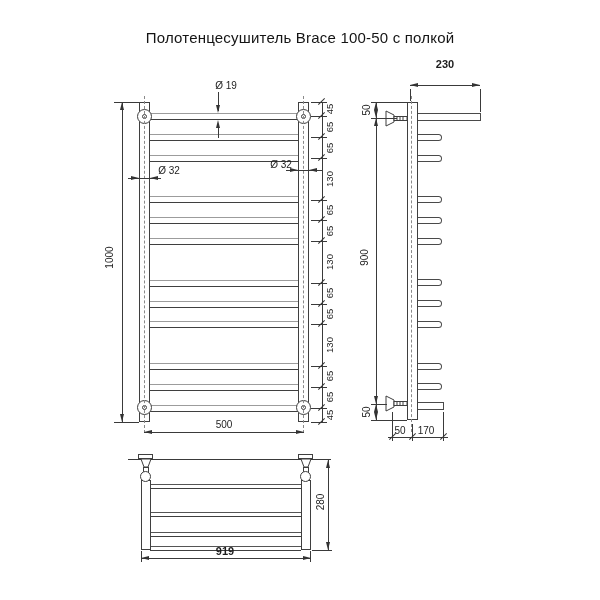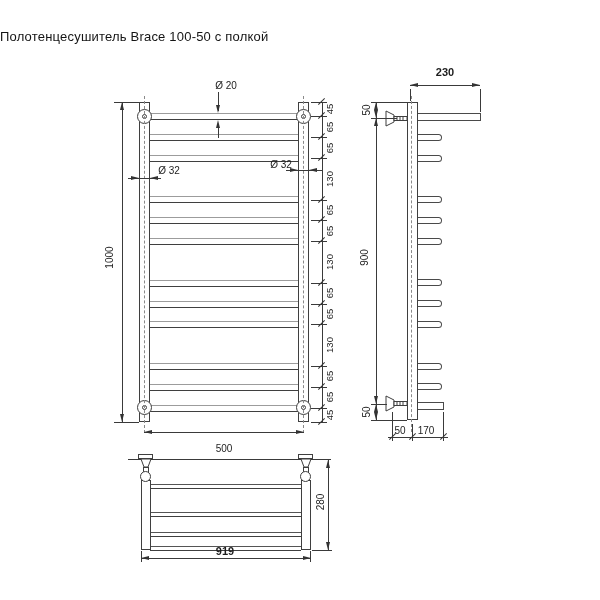--- a/index.html
+++ b/index.html
@@ -15,21 +15,21 @@
   .circ{position:absolute;background:#fff;border:1px solid #3f3f3f;border-radius:50%;}
   .dt{position:absolute;font-size:10px;line-height:1;text-align:center;color:#1d1d1d;white-space:nowrap;}
   .rot{transform:rotate(-90deg);}
   .bold{font-weight:700;font-size:11px;}
   .tick{position:absolute;width:9px;height:1px;background:#333;transform:rotate(-45deg);}
   .ar{position:absolute;width:0;height:0;}
   .ar-up{border-left:2.5px solid transparent;border-right:2.5px solid transparent;border-bottom:8px solid #333;}
   .ar-dn{border-left:2.5px solid transparent;border-right:2.5px solid transparent;border-top:8px solid #333;}
   .ar-lf{border-top:2.5px solid transparent;border-bottom:2.5px solid transparent;border-right:8px solid #333;}
   .ar-rt{border-top:2.5px solid transparent;border-bottom:2.5px solid transparent;border-left:8px solid #333;}
-  .title{position:absolute;left:0;top:29px;width:600px;font-size:13px;
+  .title{position:absolute;left:0;top:29px;width:600px;text-align:center;font-size:15px;
          letter-spacing:.2px;color:#141414;}
   svg{display:block;}
 </style>
 </head>
 <body>
 
 <div id="canvas">
 
   <div class="title">Полотенцесушитель Brace 100-50 с полкой</div>
 
@@ -66,23 +66,23 @@
     <div class="hl" style="left:114px;top:102px;width:25px;"></div>
     <div class="hl" style="left:114px;top:422px;width:25px;"></div>
     <div class="vl" style="left:122px;top:102px;height:320px;"></div>
     <div class="ar ar-up" style="left:120px;top:102px;"></div>
     <div class="ar ar-dn" style="left:120px;top:414px;"></div>
     <div class="dt rot" style="left:92px;top:252px;width:36px;height:11px;">1000</div>
 
     <div class="hl" style="left:144px;top:432px;width:160px;"></div>
     <div class="ar ar-lf" style="left:144px;top:429.5px;"></div>
     <div class="ar ar-rt" style="left:296px;top:429.5px;"></div>
-    <div class="dt" style="left:204px;top:420px;width:40px;margin-top:24px;">500</div>
-
-    <div class="dt" style="left:208px;top:81px;width:36px;">Ø 20</div>
+    <div class="dt" style="left:204px;top:420px;width:40px;">500</div>
+
+    <div class="dt" style="left:208px;top:81px;width:36px;">Ø 19</div>
     <div class="vl" style="left:218px;top:92px;height:19px;"></div>
     <div class="ar ar-dn" style="left:215.5px;top:105px;"></div>
     <div class="ar ar-up" style="left:215.5px;top:120px;"></div>
     <div class="vl" style="left:218px;top:128px;height:10px;"></div>
 
     <div class="dt" style="left:152px;top:166px;width:34px;">Ø 32</div>
     <div class="hl" style="left:128px;top:178px;width:33px;"></div>
     <div class="ar ar-rt" style="left:131px;top:175.5px;"></div>
     <div class="ar ar-lf" style="left:150px;top:175.5px;"></div>
 
@@ -166,21 +166,21 @@
       <line x1="15" y1="6.5" x2="15" y2="10.5" stroke="#3f3f3f" stroke-width="1"></line>
       <line x1="18" y1="6.5" x2="18" y2="10.5" stroke="#3f3f3f" stroke-width="1"></line>
     </svg>
     <div class="dashv" style="left:411px;top:96px;height:336px;"></div>
 
     <div class="vl" style="left:410px;top:89px;height:12px;"></div>
     <div class="vl" style="left:480px;top:89px;height:23px;"></div>
     <div class="hl" style="left:410px;top:85px;width:70px;"></div>
     <div class="ar ar-lf" style="left:410px;top:82.5px;"></div>
     <div class="ar ar-rt" style="left:472px;top:82.5px;"></div>
-    <div class="dt bold" style="left:428px;top:67px;width:34px;">230</div>
+    <div class="dt bold" style="left:428px;top:59px;width:34px;">230</div>
 
     <div class="hl" style="left:371px;top:102px;width:36px;"></div>
     <div class="hl" style="left:371px;top:118px;width:26px;"></div>
     <div class="vl" style="left:376px;top:102px;height:16px;"></div>
     <div class="ar ar-up" style="left:373.5px;top:102px;"></div>
     <div class="ar ar-dn" style="left:373.5px;top:110px;"></div>
     <div class="dt rot" style="left:357px;top:105px;width:20px;height:10px;">50</div>
 
     <div class="vl" style="left:376px;top:118px;height:286px;"></div>
     <div class="ar ar-up" style="left:373.5px;top:118px;"></div>

